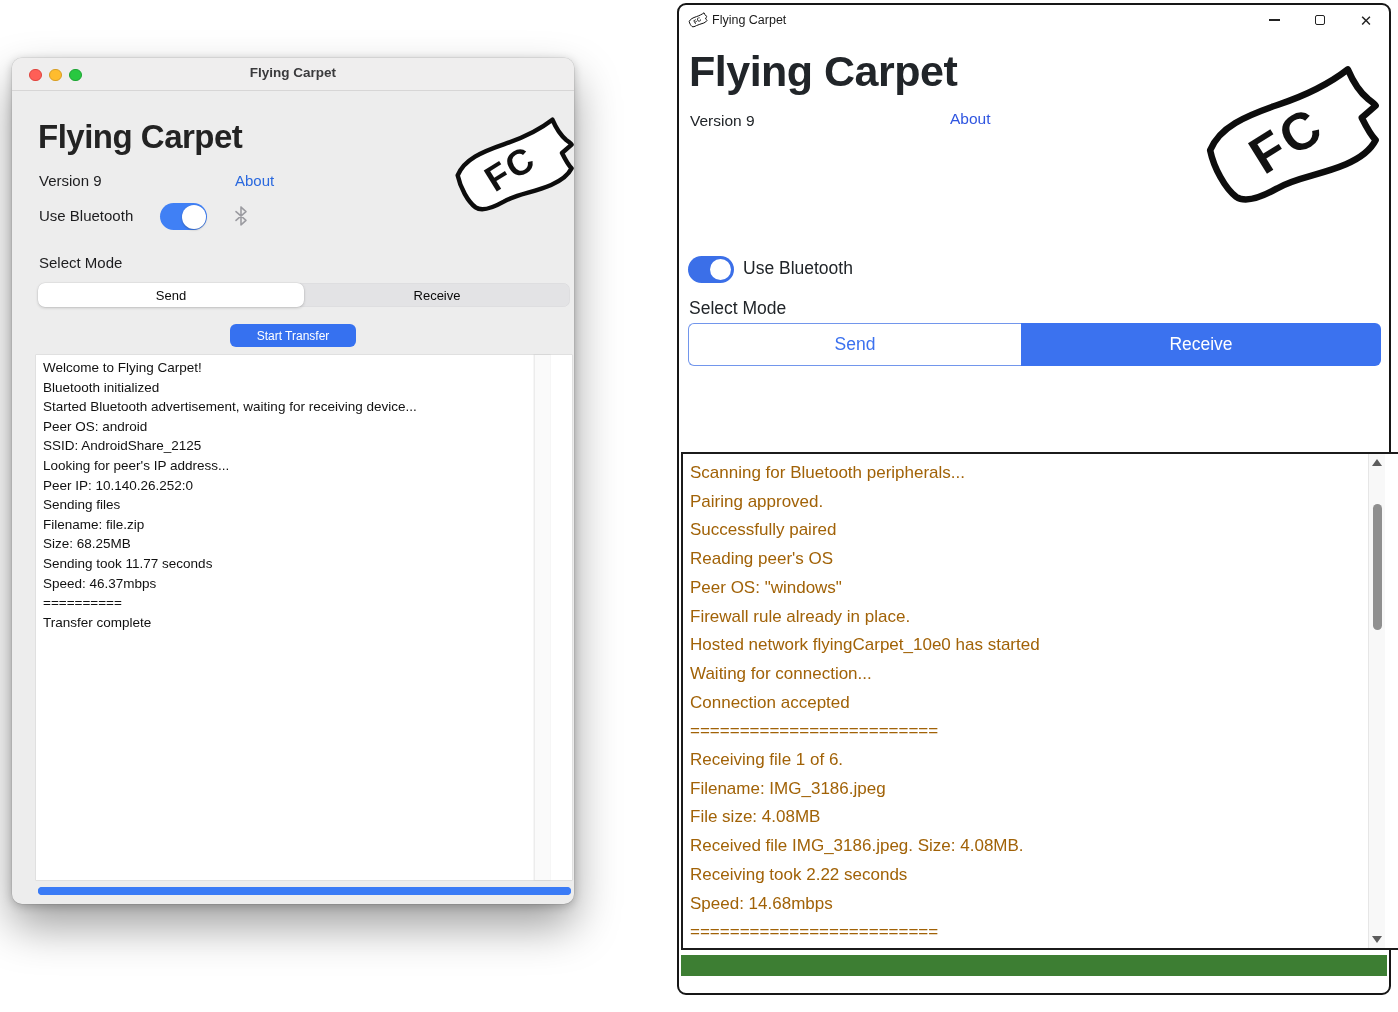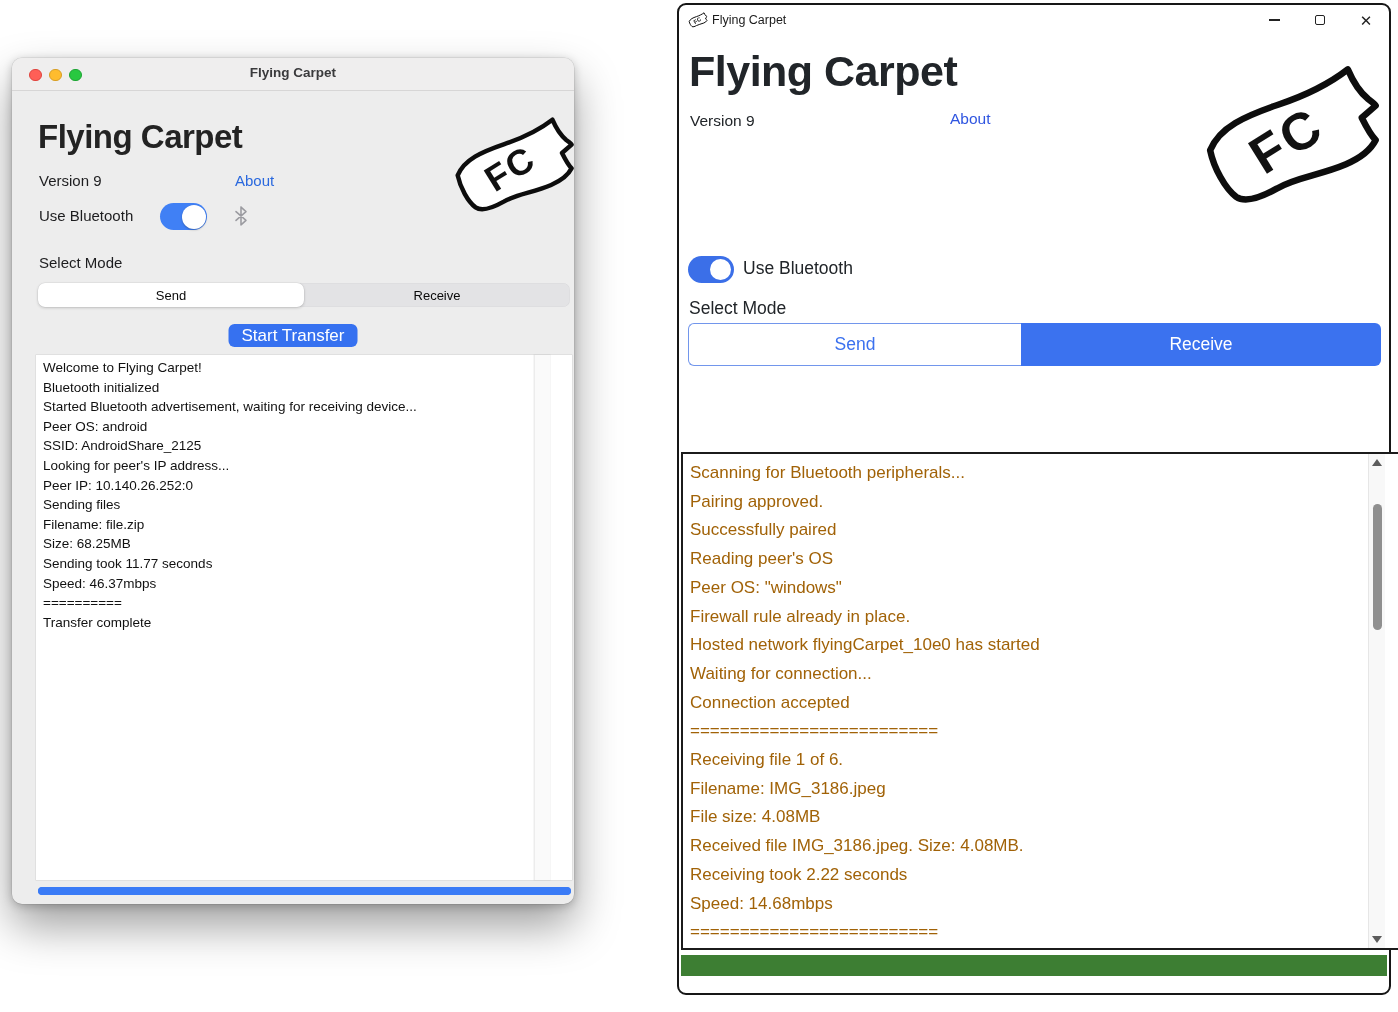--- a/index.html
+++ b/index.html
@@ -43,21 +43,21 @@
     position:absolute; left:26px; top:225px; width:532px; height:24px;
     background:#e3e3e5; border-radius:7px; box-shadow:inset 0 0 0 .5px rgba(0,0,0,.04);
   }
   .seg-half { position:absolute; top:0; width:50%; height:100%; display:flex; align-items:center; justify-content:center; font-size:13px; color:#0a0a0a; cursor:pointer; }
   .seg-send { left:0; background:#ffffff; border-radius:7px; box-shadow:0 1px 3px rgba(0,0,0,.18), 0 0 0 .5px rgba(0,0,0,.06); z-index:2; }
   .seg-receive { right:0; }
 
   .start-btn {
     position:absolute; left:50%; top:266px; transform:translateX(-50%);
     min-width:126px; height:23px; padding:0 13px; border:none; border-radius:6px;
-    background:#3671f0; color:#ffffff; font-size:17px; font-family:inherit; cursor:pointer;
+    background:#3671f0; color:#ffffff; font-size:12px; font-family:inherit; cursor:pointer;
     display:flex; align-items:center; justify-content:center;
   }
 
   .mac-log {
     position:absolute; left:24px; top:297px; width:536px; height:525px;
     background:#ffffff; box-shadow:0 0 0 .5px rgba(0,0,0,.10);
     font-size:13.5px; line-height:19.6px; color:#111;
     padding:3px 24px 3px 7px; white-space:pre-line; overflow:hidden;
   }
   .mac-scroll-track {

